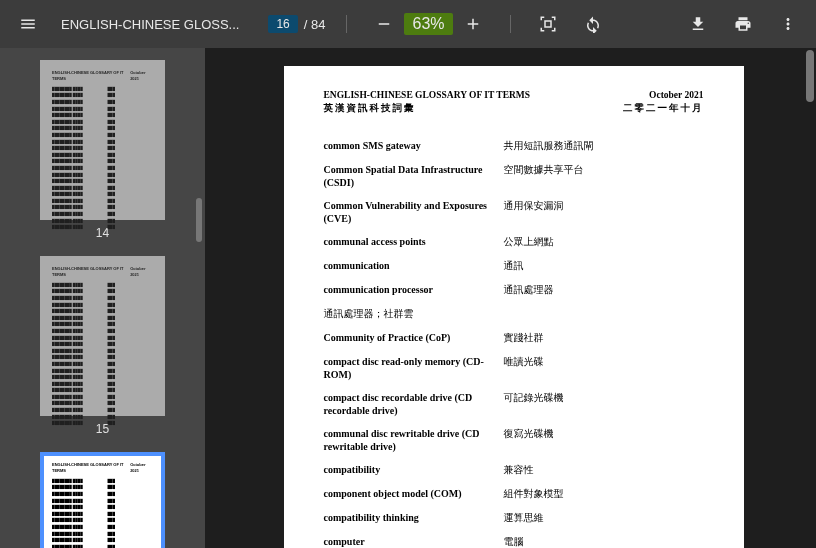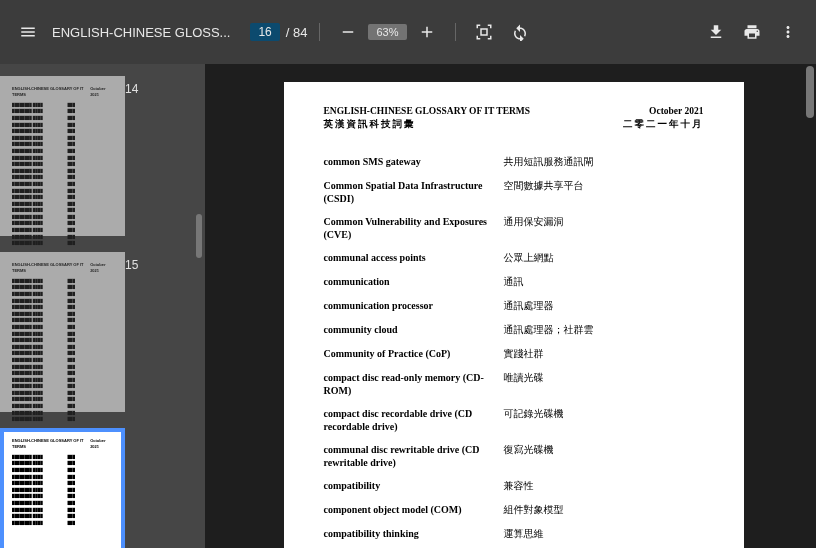--- a/index.html
+++ b/index.html
@@ -1,32 +1,32 @@
 <!DOCTYPE html>
 <html><head>
 <meta charset="utf-8">
 <style>
   * { box-sizing: border-box; margin: 0; padding: 0; }
   body { font-family: Arial, sans-serif; background: #333; overflow: hidden; width: 816px; height: 548px; }
   
-  .toolbar { height: 64px; background: #3c3c3c; display: flex; align-items: center; padding: 16px 12px; color: #e8e8e8; font-size: 13px; gap: 4px; }
+  .toolbar { height: 48px; background: #3c3c3c; display: flex; align-items: center; padding: 16px 12px; color: #e8e8e8; font-size: 13px; gap: 13px; }
   .toolbar .icon-btn { width: 32px; height: 32px; display: flex; align-items: center; justify-content: center; border-radius: 50%; cursor: pointer; }
   .title { font-size: 13px; margin-left: 4px; white-space: nowrap; overflow: hidden; text-overflow: ellipsis; max-width: 180px; }
   .page-ind { display: flex; align-items: center; gap: 6px; margin-left: 16px; }
   .page-cur { background: #0c4a6e; padding: 2px 8px; border-radius: 2px; font-size: 12px; min-width: 24px; text-align: center; }
   .page-total { font-size: 13px; }
   .sep { width: 1px; height: 18px; background: #666; margin: 0 8px; }
   .zoom { display: flex; align-items: center; gap: 4px; }
-  .zoom-val { background: #737373; padding: 2px 8px; border-radius: 2px; font-size: 11px; }
+  .zoom-val { background: #4d7c0f; padding: 2px 8px; border-radius: 2px; font-size: 16px; }
   .spacer { flex: 1; }
   
   .main { display: flex; height: 500px; }
   
   .sidebar { width: 205px; background: #464646; overflow-y: auto; padding: 12px 0; position: relative; }
-  .thumb-wrap { display: flex; flex-direction: row; margin-bottom: 16px; }
+  .thumb-wrap { display: flex; flex-direction: column; align-items: center; margin-bottom: 16px; }
   .thumb { width: 125px; height: 160px; background: #fff; border: 4px solid transparent; position: relative; }
   .thumb.dim { opacity: 0.55; }
   .thumb.sel { border-color: #4d90fe; opacity: 1; }
   .thumb-num { color: #e0e0e0; font-size: 12px; margin-top: 6px; }
   .thumb-inner { padding: 6px 8px; font-size: 3.5px; color: #000; line-height: 1.6; }
   .thumb-inner .th-head { font-weight: bold; font-size: 4px; display: flex; justify-content: space-between; margin-bottom: 4px; }
   .thumb-row { display: flex; margin-bottom: 1px; }
   .thumb-row .en { width: 55%; } .thumb-row .zh { width: 45%; }
   .side-scroll { position: absolute; right: 3px; top: 150px; width: 6px; height: 44px; background: #777; border-radius: 3px; }
   
@@ -387,21 +387,20 @@
           </div>
           <div class="glossary-row">
             <div class="en">communication</div>
             <div class="zh">通訊</div>
           </div>
           <div class="glossary-row">
             <div class="en">communication processor</div>
             <div class="zh">通訊處理器</div>
           </div>
           <div class="glossary-row">
-            <div class="en">community cloud</div>
             <div class="zh">通訊處理器；社群雲</div>
           </div>
           <div class="glossary-row">
             <div class="en">Community of Practice (CoP)</div>
             <div class="zh">實踐社群</div>
           </div>
           <div class="glossary-row">
             <div class="en">compact disc read-only memory (CD-ROM)</div>
             <div class="zh">唯讀光碟</div>
           </div>

